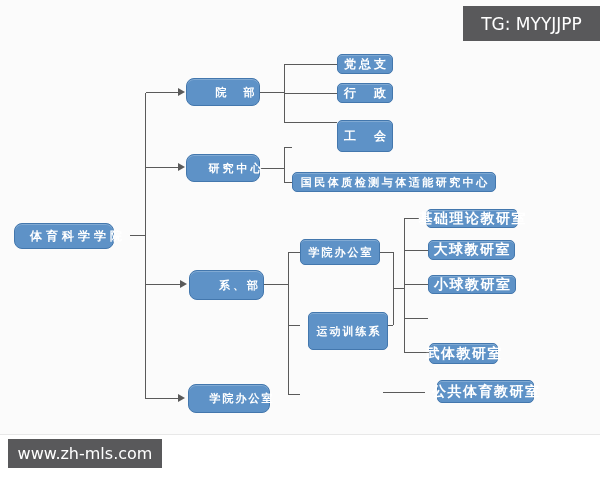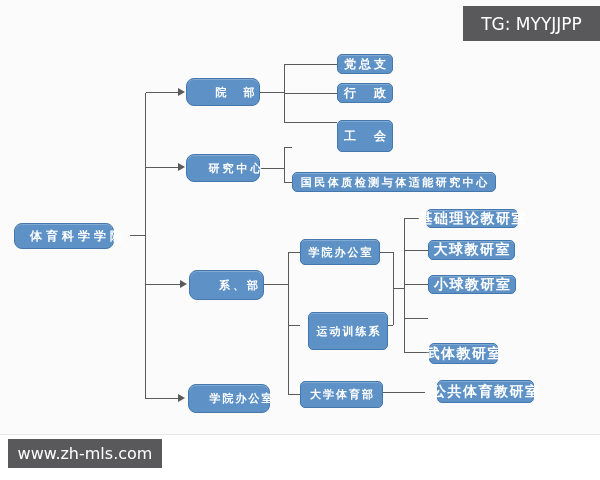--- a/index.html
+++ b/index.html
@@ -89,21 +89,20 @@
 
   <div class="n f11w" style="left:292px;top:172px;width:204px;height:20px;">国民体质检测与体适能研究中心</div>
   <div class="n f11d" style="left:300px;top:239px;width:80px;height:26px;">学院办公室</div>
   <div class="n f11d" style="left:308px;top:312px;width:80px;height:38px;">运动训练系</div>
 
   <div class="n f10" style="left:426px;top:209px;width:92px;height:19px;">基础理论教研室</div>
   <div class="n f10" style="left:428px;top:275px;width:88px;height:19px;">小球教研室</div>
   <div class="n f10" style="left:428px;top:240px;width:87px;height:20px;">大球教研室</div>
   <div class="n f10" style="left:429px;top:343px;width:69px;height:21px;">武体教研室</div>
 
-  <div class="n f11d" style="left:300px;top:381px;width:83px;height:27px;">大学体育部</div>
   <div class="n f10" style="left:425px;top:380px;width:97px;height:23px;margin-left:12px;">公共体育教研室</div>
 
   <div class="n big f11d" style="left:188px;top:384px;width:82px;height:29px;">学院办公室</div>
 
   <div class="bottom-strip"></div>
   <div class="badge tg">TG: MYYJJPP</div>
   <div class="badge site">www.zh-mls.com</div>
 
 </div>
 

